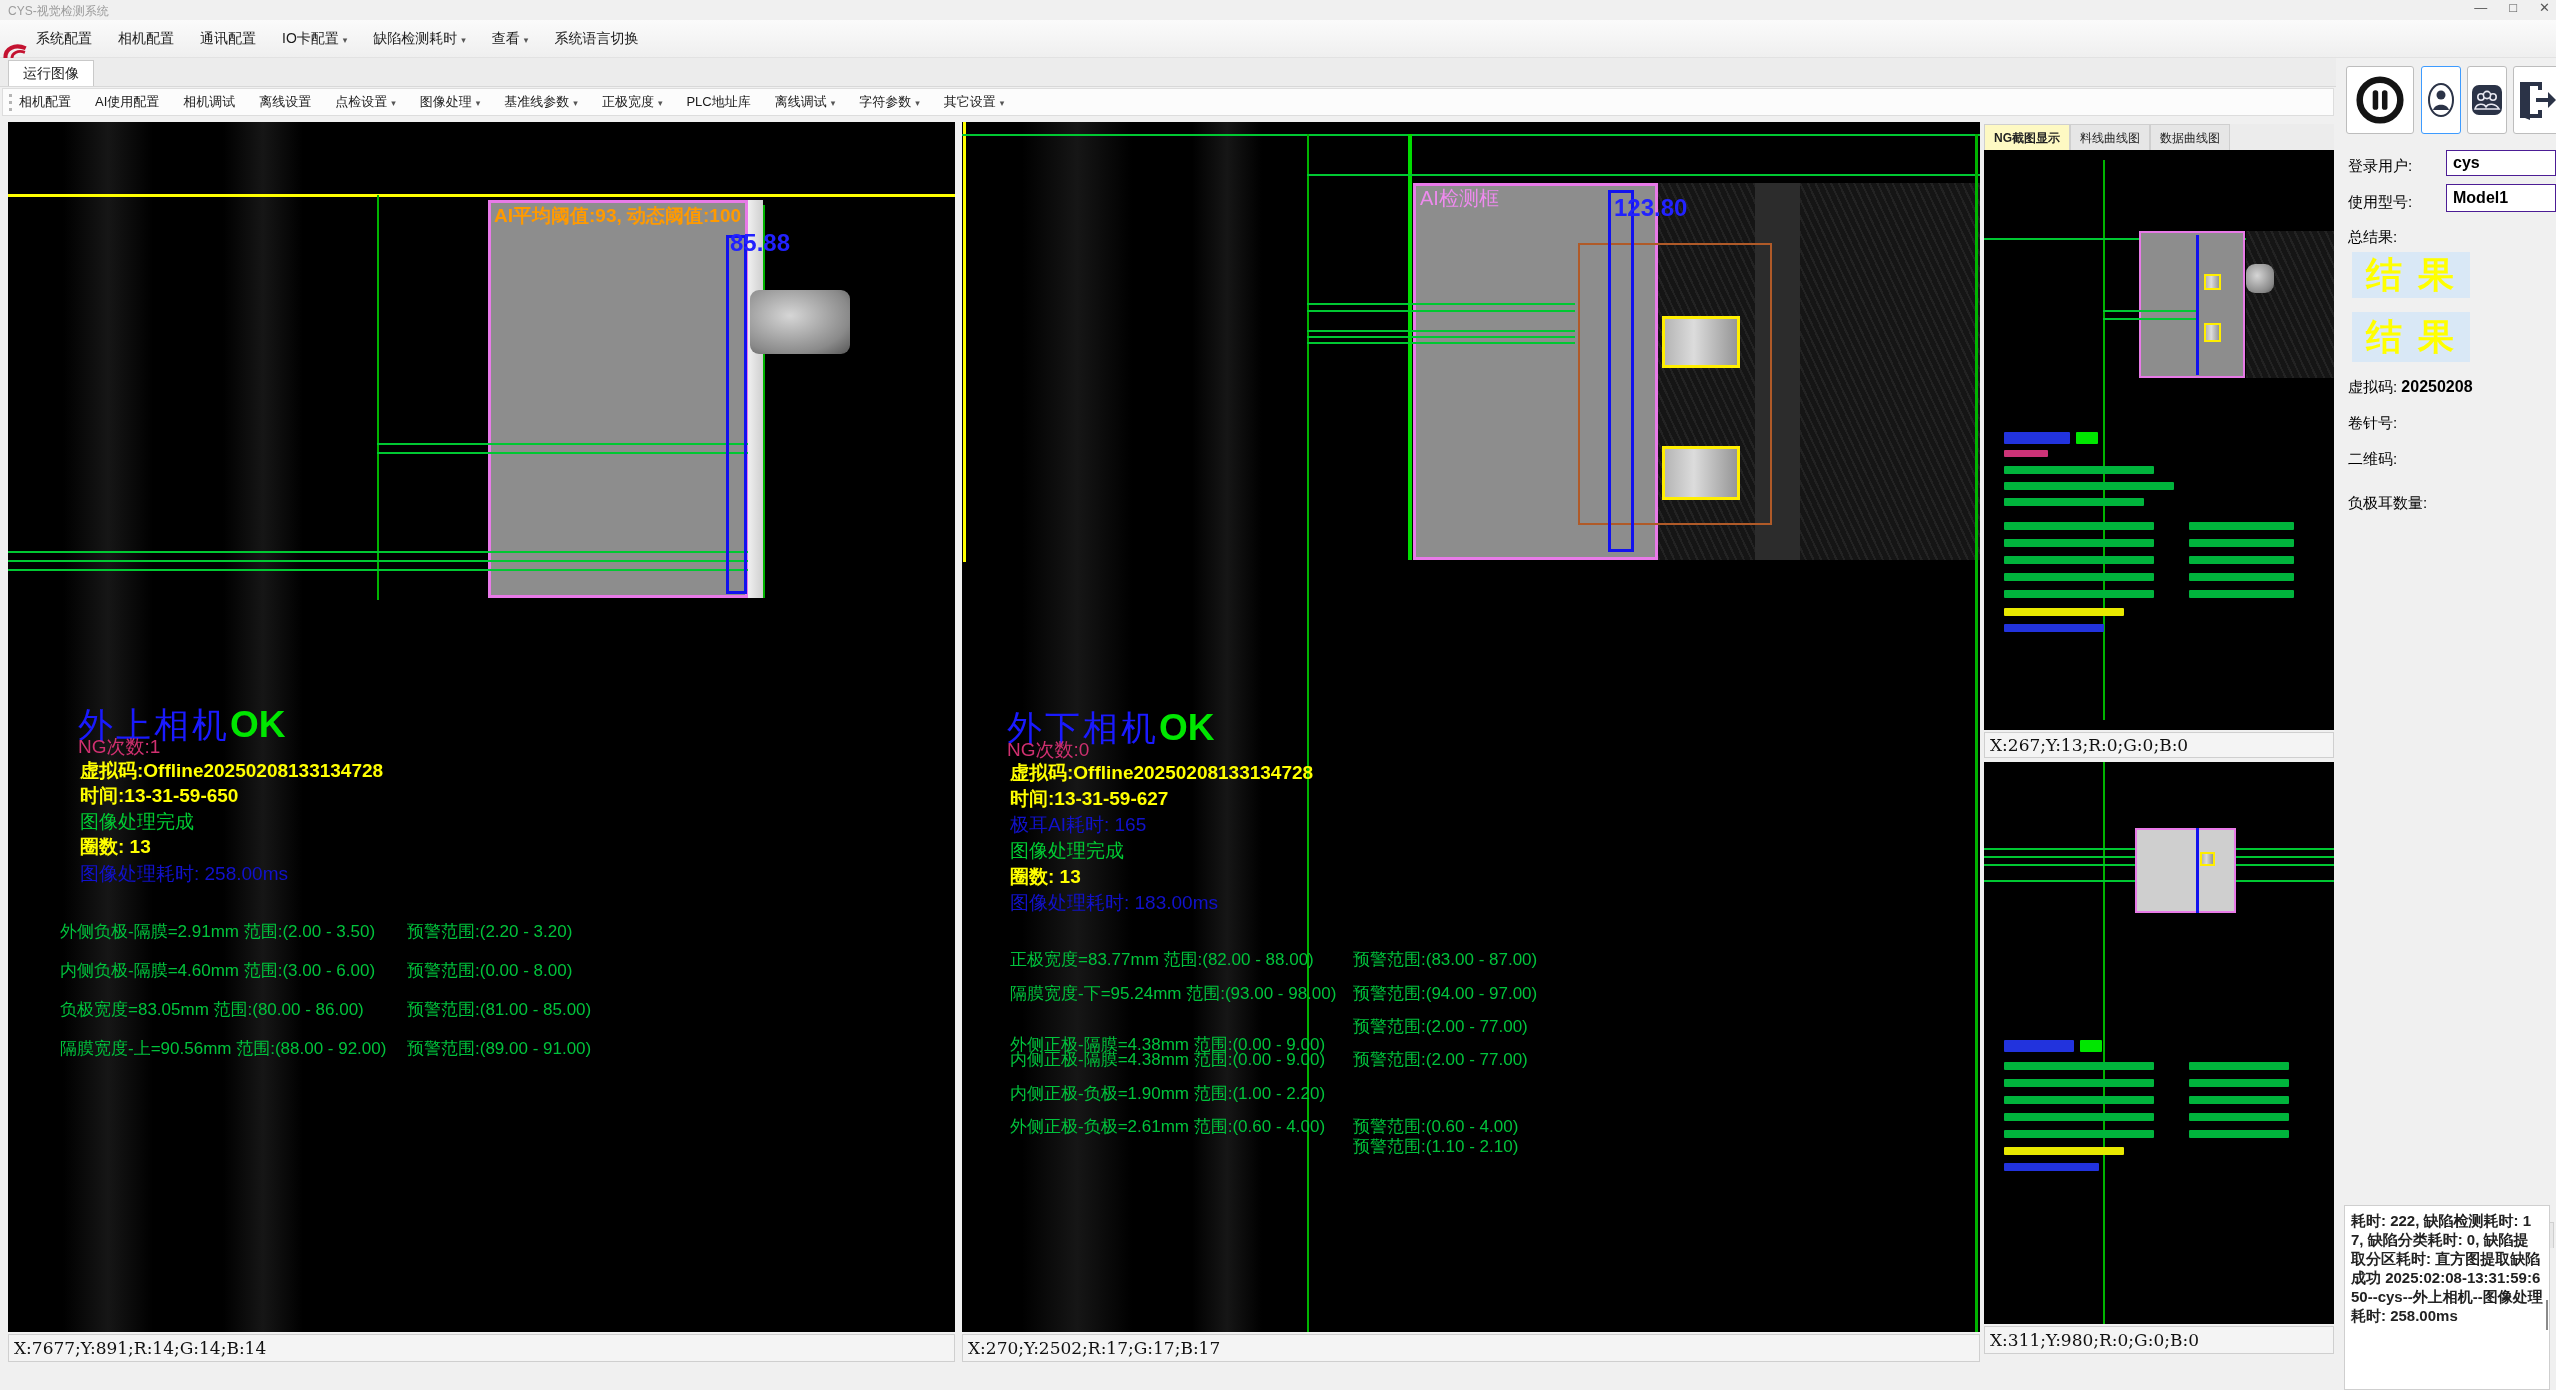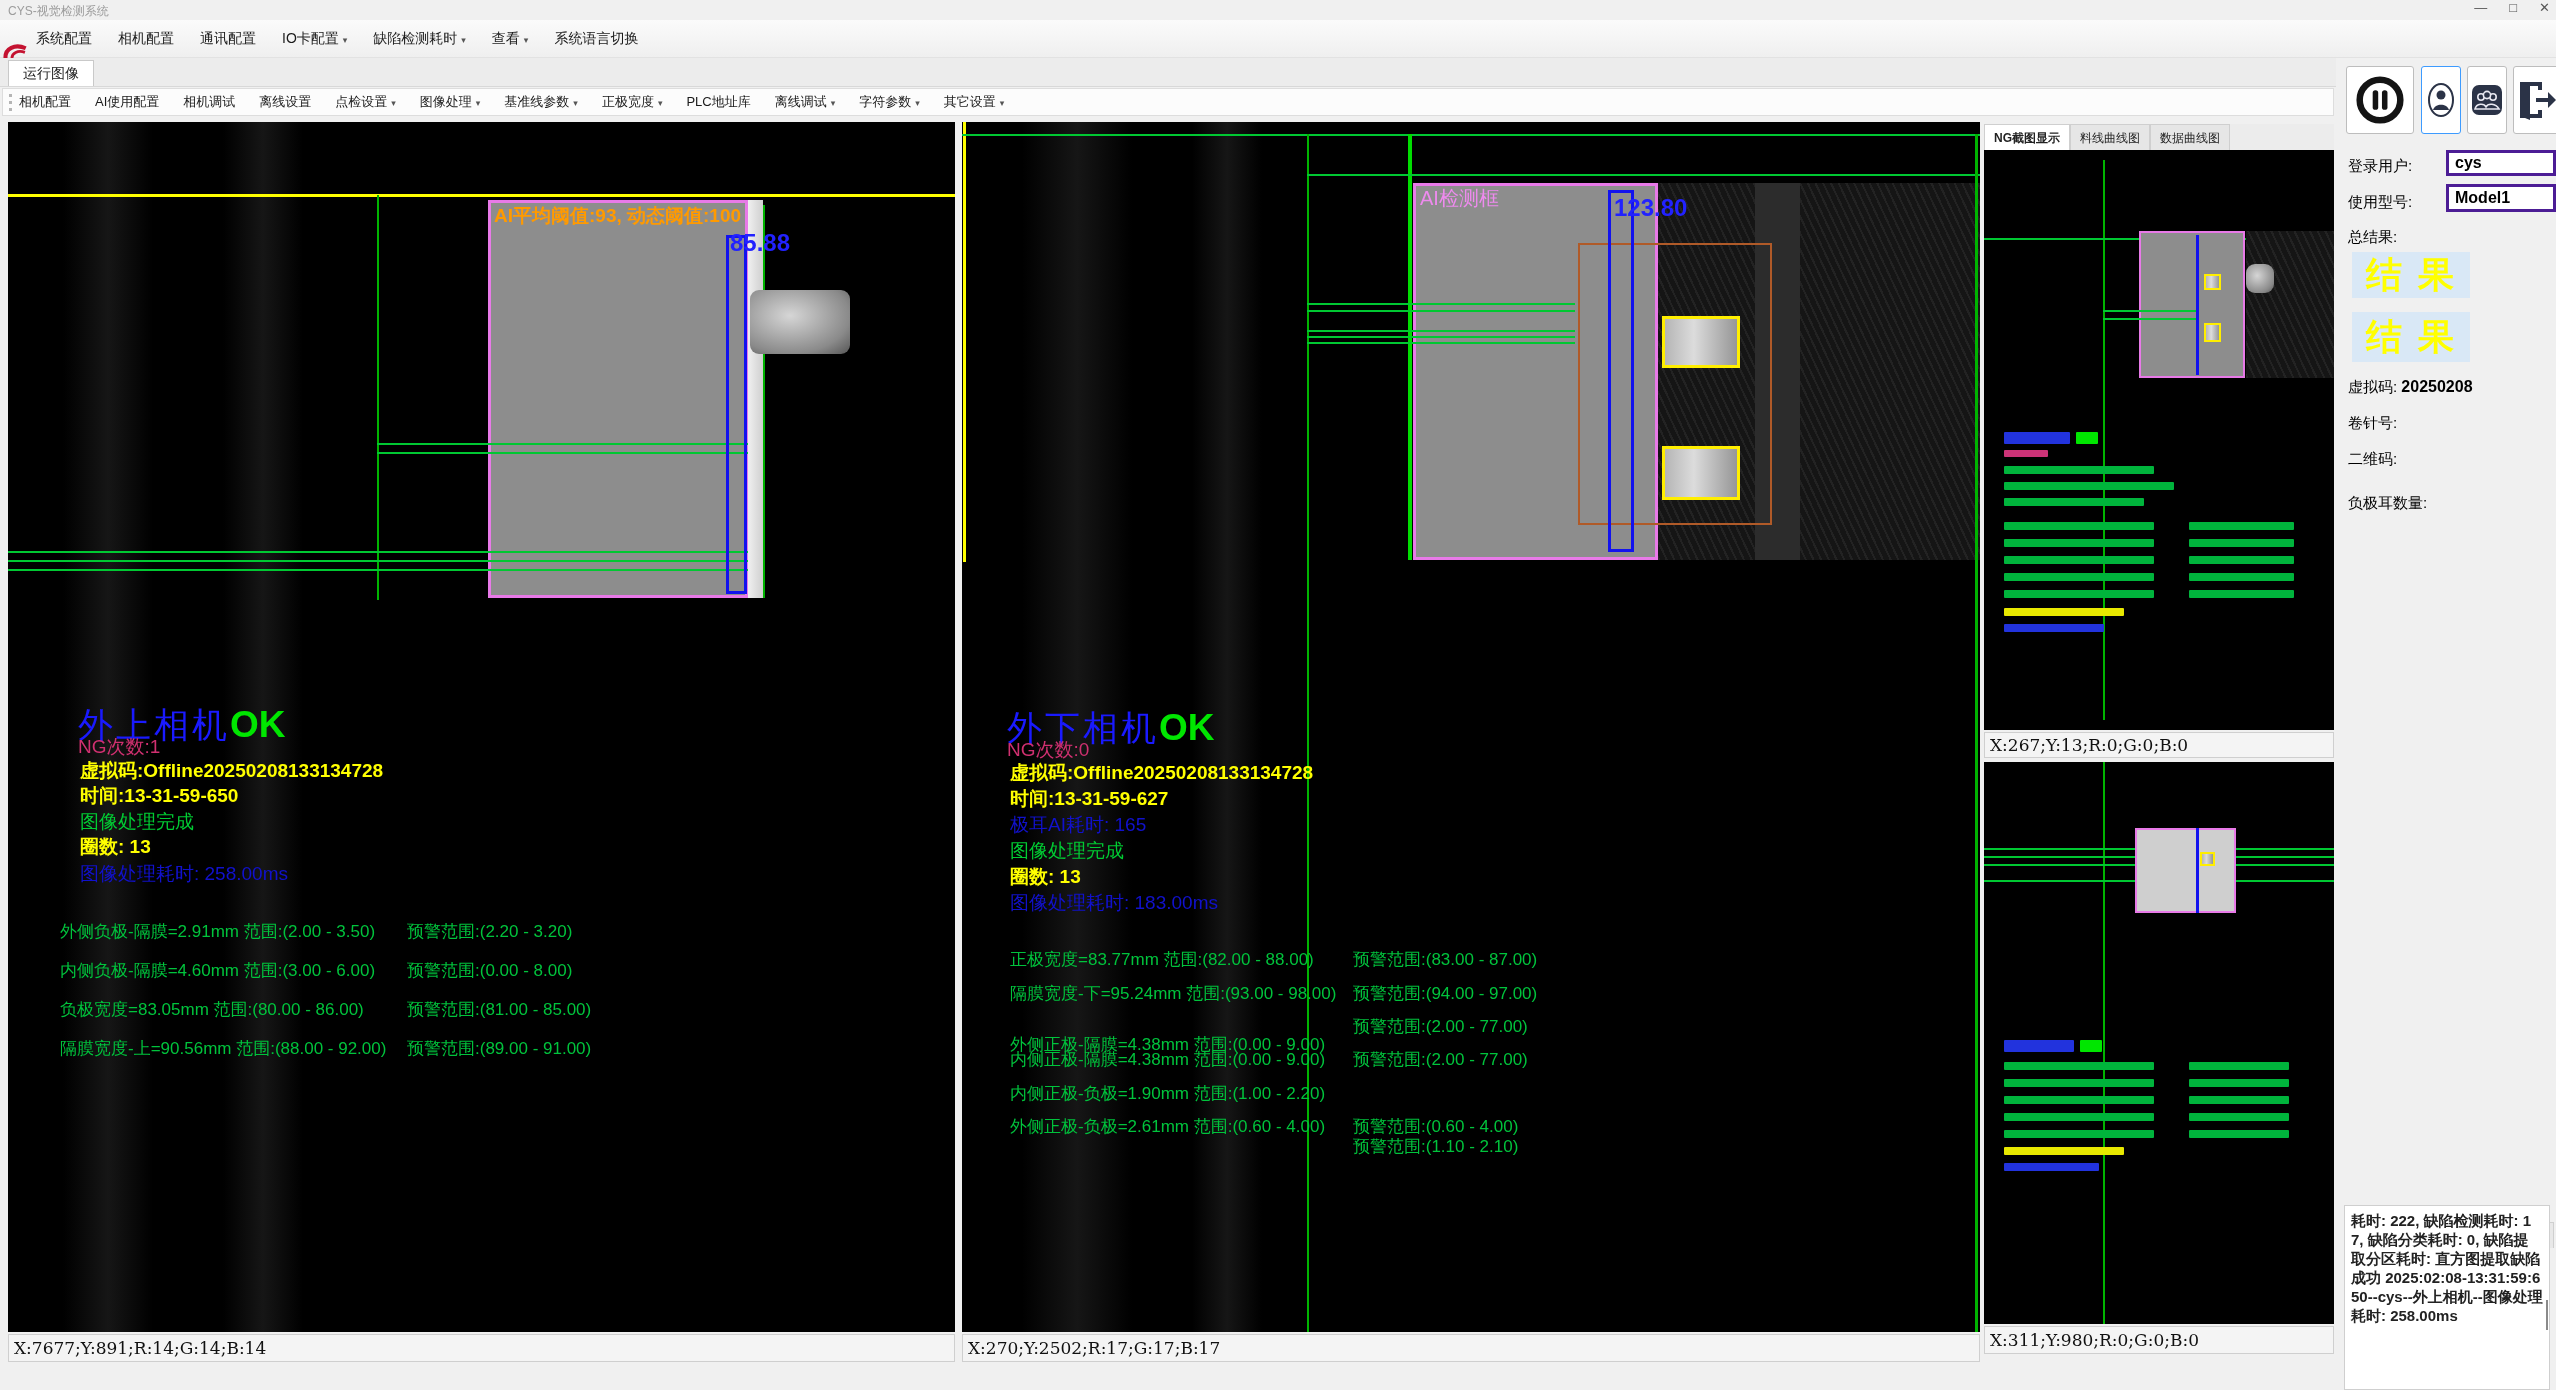--- a/index.html
+++ b/index.html
@@ -54,27 +54,27 @@
   .cam-ok{font-size:37px;font-weight:bold;color:#00e600;}
   .ov-pink{position:absolute;font-size:19px;color:#d03070;white-space:nowrap;}
   .ov-yellow{position:absolute;font-size:19px;font-weight:bold;color:#ffff00;white-space:nowrap;}
   .ov-green{position:absolute;font-size:19px;color:#00cc33;white-space:nowrap;}
   .ov-blue{position:absolute;font-size:19px;color:#1111cc;white-space:nowrap;}
   .meas{position:absolute;font-size:17px;color:#00c33c;white-space:nowrap;}
 
   
   .ngtabs{position:absolute;left:1984px;top:124px;width:350px;height:26px;display:flex;background:#ececec;border-bottom:1px solid #cfcfcf;}
   .ngtab{font-size:12px;color:#222;padding:5px 9px 3px;background:#e6e6e6;border:1px solid #cfcfcf;border-bottom:none;white-space:nowrap;}
-  .ngtab.active{background:#ffffff;font-weight:bold;}
+  .ngtab.active{background:#fef9c3;font-weight:bold;}
   .ml{position:absolute;border-radius:1px;}
 
   
   .ilabel{position:absolute;font-size:15px;color:#000;white-space:nowrap;}
   .ival{font-weight:bold;font-size:16px;color:#000;}
-  .ibox{position:absolute;background:#fff;border:3px solid #4c1d95;box-sizing:border-box;
+  .ibox{position:absolute;background:#fff;border:1px solid #4c1d95;box-sizing:border-box;
         font-weight:bold;font-size:16px;color:#000;display:flex;align-items:center;padding-left:6px;}
   .btn{position:absolute;background:#fff;border:1px solid #bdbdbd;border-radius:3px;display:flex;align-items:center;justify-content:center;}
   .btn.sel{border:1px solid #3d9bff;}
   .result{position:absolute;background:#d9e8f6;color:#ffff00;font-weight:bold;font-size:36px;
           display:flex;align-items:center;justify-content:center;letter-spacing:16px;padding-left:14px;box-sizing:border-box;}
 
   
   .logtabs{position:absolute;left:2344px;top:1182px;display:flex;}
   .logtab{font-size:13px;font-weight:bold;font-style:italic;color:#222;padding:4px 8px 3px;background:#e8e8e8;border:1px solid #cfcfcf;border-bottom:none;white-space:nowrap;margin-top:40px;}
   .logtab.active{background:#fff;}

